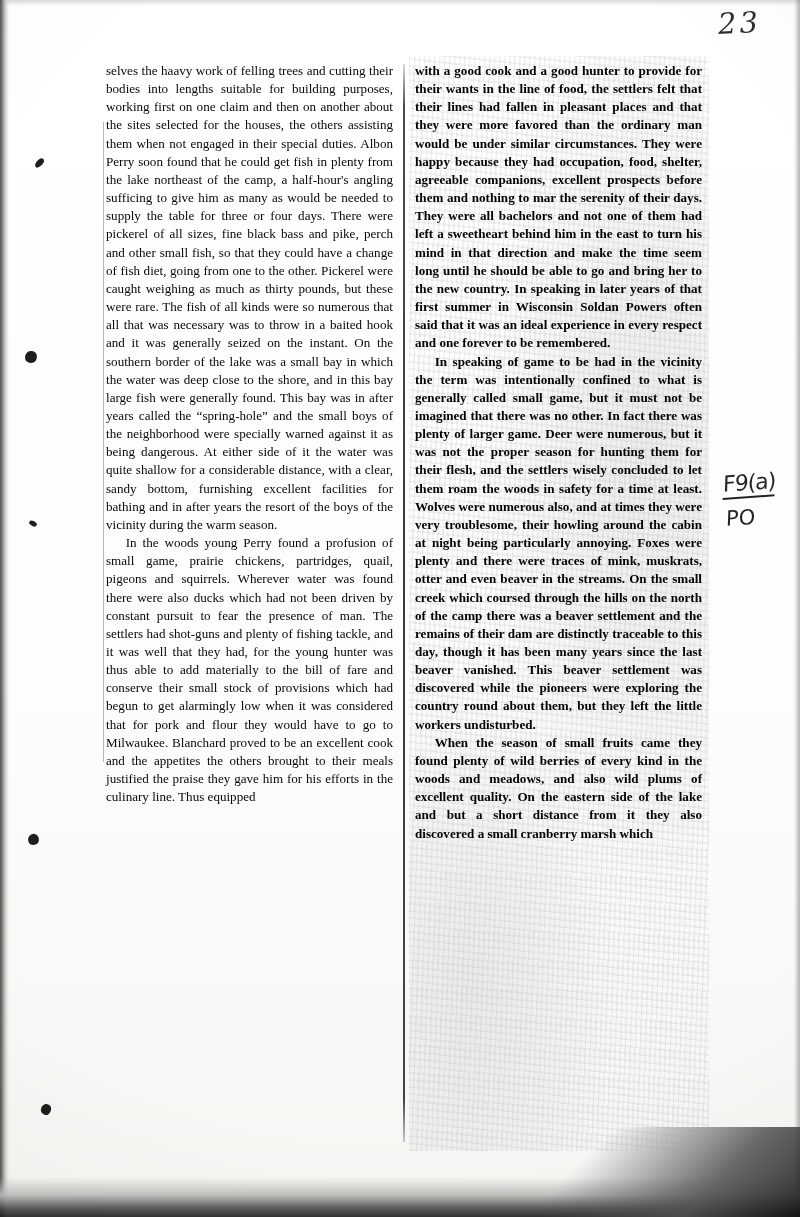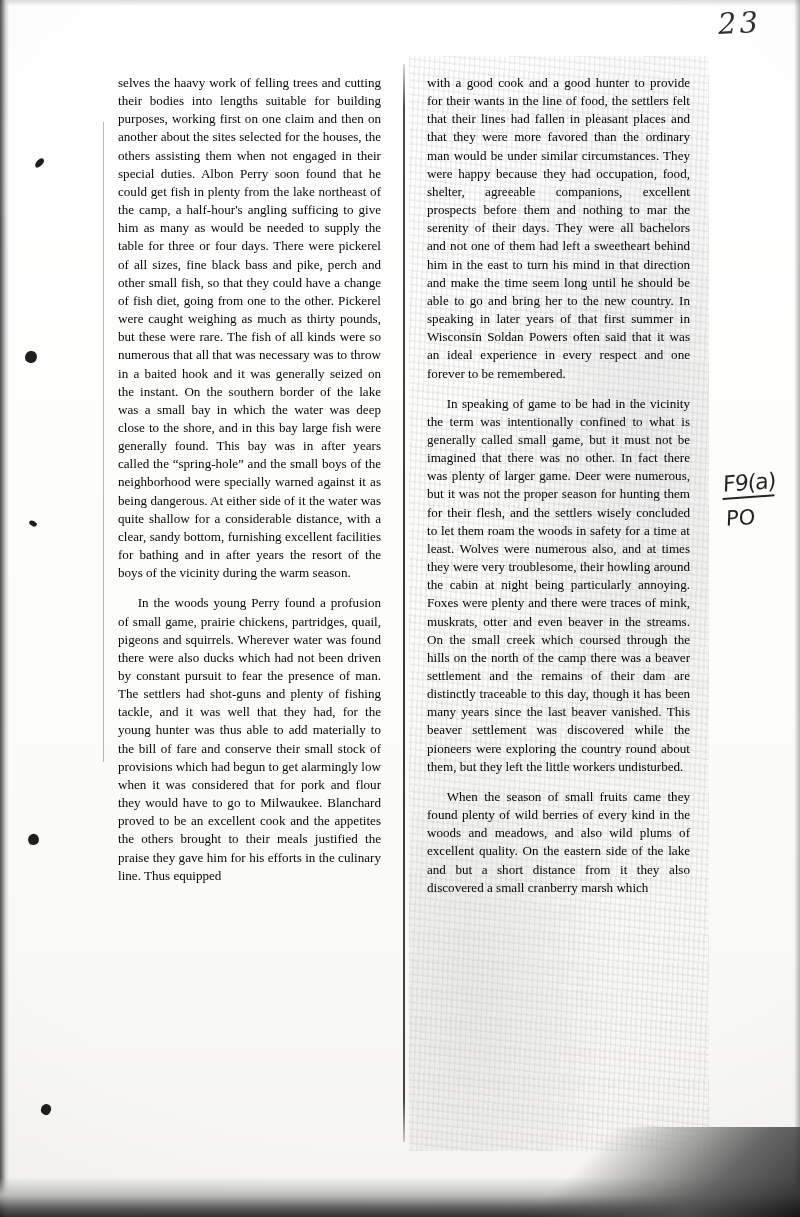--- a/index.html
+++ b/index.html
@@ -126,21 +126,21 @@
     line-height: 18.15px;
     text-align: justify;
     color: #101010;
     font-family: "Liberation Serif", "DejaVu Serif", serif;
     -webkit-font-smoothing: none;
   }
   #column-left  { left: 0px; }
   #column-right {
     left: 309px;
     color: #0c0c0c;
-    font-weight: 400;
+    font-weight: 700;
   }
 
   
   #right-column-aging {
     position: absolute;
     left: 303px;
     top: -6px;
     width: 300px;
     height: 1095px;
     pointer-events: none;
@@ -170,21 +170,21 @@
   #clipping-left-edge {
     position: absolute;
     left: -3px;
     top: 60px;
     width: 1.2px;
     height: 640px;
     background: rgba(60,60,60,.35);
   }
 
   p {
-    margin: 12px;
+    margin: 0;
     text-indent: 0;
   }
   p.indented {
     text-indent: 1.5em;
   }
   p + p { margin-top: 0; }
 
   
   #clipping, #page-number, #margin-annotation {
     filter: contrast(1.08) saturate(0);

